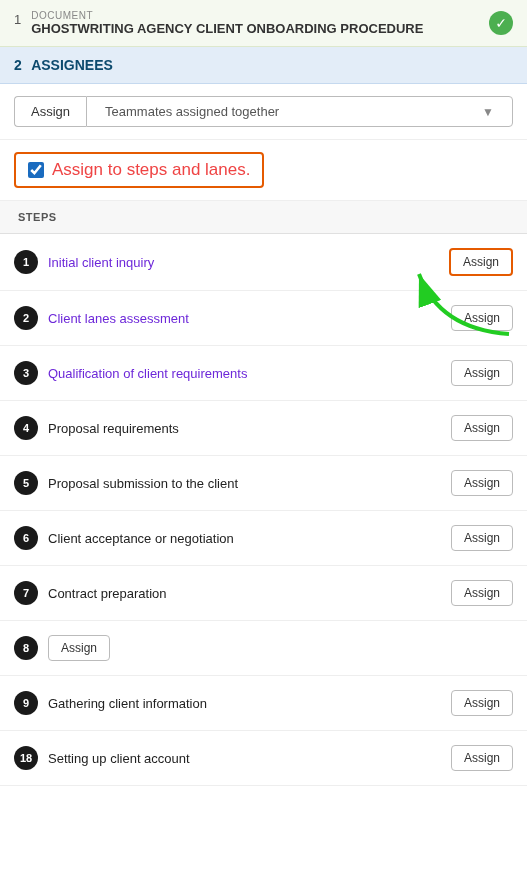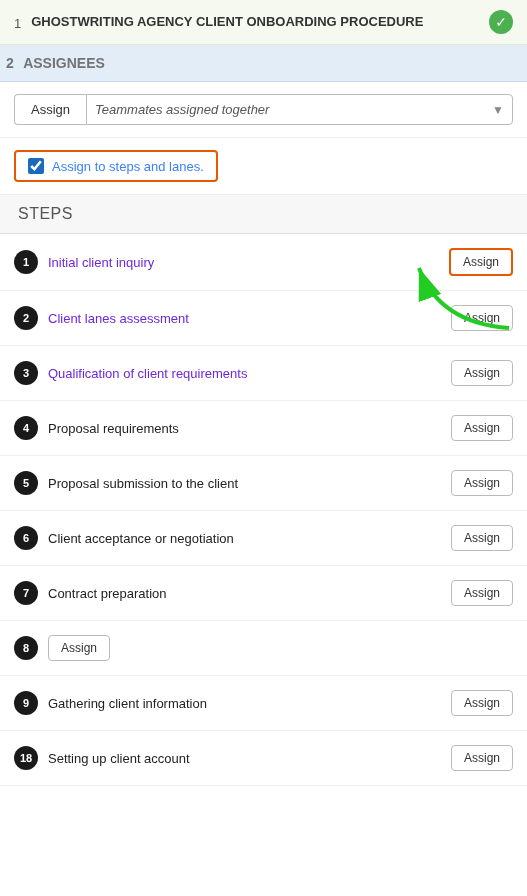--- a/index.html
+++ b/index.html
@@ -50,24 +50,24 @@
       display: flex;
       align-items: center;
       justify-content: center;
       color: white;
       font-size: 14px;
     }
 
     
     .assignees-header {
       background: #e3edf8;
-      padding: 10px 6px;
+      padding: 10px 14px;
       font-size: 14px;
       font-weight: bold;
-      color: #737373;
+      color: #0c4a6e;
       border-bottom: 1px solid #c5d9ef;
     }
     .assignees-header .section-num {
       margin-right: 6px;
     }
 
     
     .assign-toolbar {
       display: flex;
       align-items: center;
@@ -83,28 +83,27 @@
       border-radius: 4px 0 0 4px;
       cursor: pointer;
       font-size: 13px;
       color: #333;
     }
     .assign-dropdown {
       display: flex;
       align-items: center;
       border: 1px solid #bbb;
       border-radius: 0 4px 4px 0;
-      padding: 7px 8px;
+      padding: 7px 18px;
       background: #fff;
       cursor: pointer;
       flex: 1;
       justify-content: space-between;
       font-size: 13px;
       color: #333;
-      font-style: italic;
     }
     .assign-dropdown .dropdown-text {
       color: #555;
     }
     .assign-dropdown .chevron {
       color: #888;
       font-size: 12px;
     }
 
     
@@ -121,27 +120,27 @@
       padding: 6px 12px;
       background: #fff;
     }
     .assign-steps-box input[type="checkbox"] {
       width: 16px;
       height: 16px;
       accent-color: #1a6bbf;
       cursor: pointer;
     }
     .assign-steps-label {
-      font-size: 13px;
-      color: #3b82f6;
+      font-size: 17px;
+      color: #ef4444;
     }
     .steps-header {
       padding: 10px 18px;
-      font-size: 16px;
-      font-weight: normal;
+      font-size: 11px;
+      font-weight: bold;
       text-transform: uppercase;
       color: #555;
       letter-spacing: 0.5px;
       background: #f7f7f7;
       border-bottom: 1px solid #e0e0e0;
     }
     .step-row {
       display: flex;
       align-items: center;
       padding: 14px 14px;
@@ -195,20 +194,21 @@
       pointer-events: none;
     }
   </style>
 </head>
 <body>
 
 <div class="doc-header">
   <div class="doc-header-left">
     <span class="doc-num">1</span>
     <div class="doc-info">
+      <div class="doc-label">DOCUMENT</div>
       <div class="doc-title">GHOSTWRITING AGENCY CLIENT ONBOARDING PROCEDURE</div>
     </div>
   </div>
   <div class="check-icon">✓</div>
 </div>
 
 <div class="assignees-header">
   <span class="section-num">2</span>
   <span>ASSIGNEES</span>
 </div>

